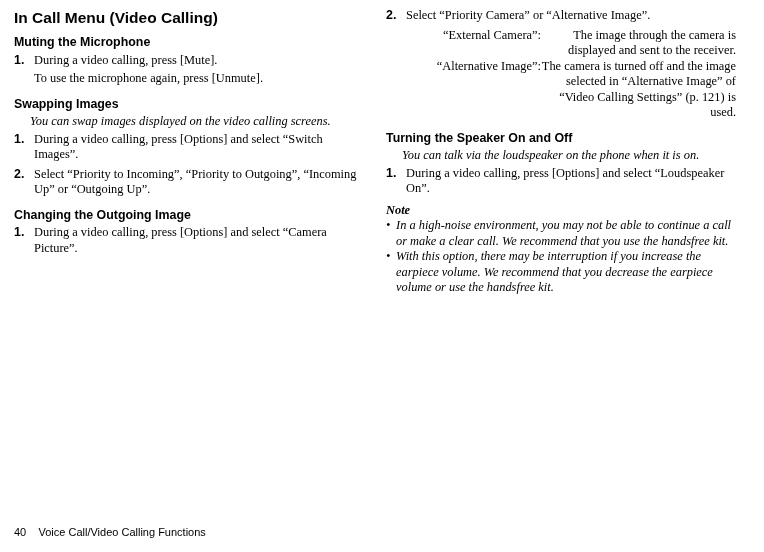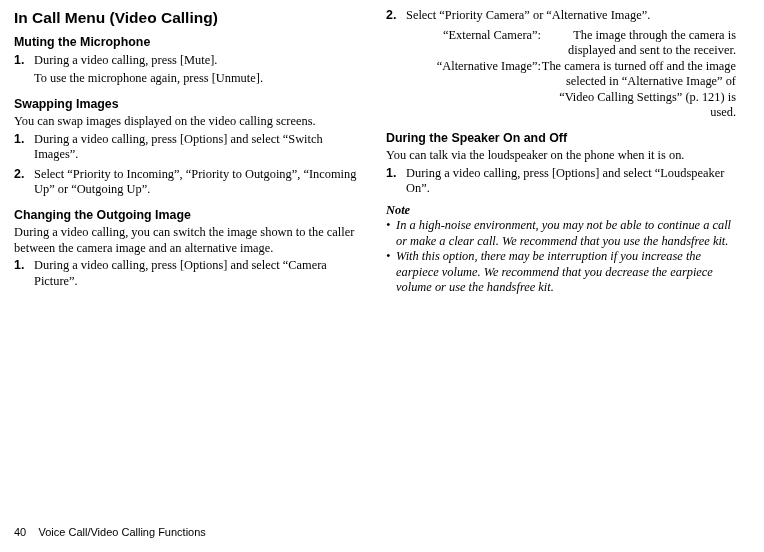--- a/index.html
+++ b/index.html
@@ -30,21 +30,22 @@
   }
   h2 {
     font-family: Arial, Helvetica, sans-serif;
     font-weight: bold;
     font-size: 12.4px;
     margin: 0 0 2px 0;
   }
   .sub-gap { margin-top: 10px; }
   .intro {
     font-family: "Times New Roman", Times, serif;
-    margin: 0 0 2px 0;
+    margin: 0 0 2px 16px;
+    font-style: italic;
   }
   ol.steps {
     list-style: none;
     margin: 0;
     padding: 0;
   }
   ol.steps > li {
     display: flex;
     margin-bottom: 4px;
   }
@@ -129,21 +130,20 @@
         <span class="num">1.</span>
         <span class="body">During a video calling, press [Options] and select “Switch Images”.</span>
       </li>
       <li>
         <span class="num">2.</span>
         <span class="body">Select “Priority to Incoming”, “Priority to Outgoing”, “Incoming Up” or “Outgoing Up”.</span>
       </li>
     </ol>
 
     <h2 class="sub-gap">Changing the Outgoing Image</h2>
-    <p class="intro">During a video calling, you can switch the image shown to the caller between the camera image and an alternative image.</p>
     <ol class="steps">
       <li>
         <span class="num">1.</span>
         <span class="body">During a video calling, press [Options] and select “Camera Picture”.</span>
       </li>
     </ol>
   </div>
 
   <div class="col">
     <ol class="steps">
@@ -156,21 +156,21 @@
       <div class="row">
         <div class="term">“External Camera”:</div>
         <div class="desc">The image through the camera is displayed and sent to the receiver.</div>
       </div>
       <div class="row">
         <div class="term">“Alternative Image”:</div>
         <div class="desc">The camera is turned off and the image selected in “Alternative Image” of “Video Calling Settings” (p. 121) is used.</div>
       </div>
     </div>
 
-    <h2 class="sub-gap">During the Speaker On and Off</h2>
+    <h2 class="sub-gap">Turning the Speaker On and Off</h2>
     <p class="intro">You can talk via the loudspeaker on the phone when it is on.</p>
     <ol class="steps">
       <li>
         <span class="num">1.</span>
         <span class="body">During a video calling, press [Options] and select “Loudspeaker On”.</span>
       </li>
     </ol>
 
     <div class="note-head">Note</div>
     <ul class="note-list">

